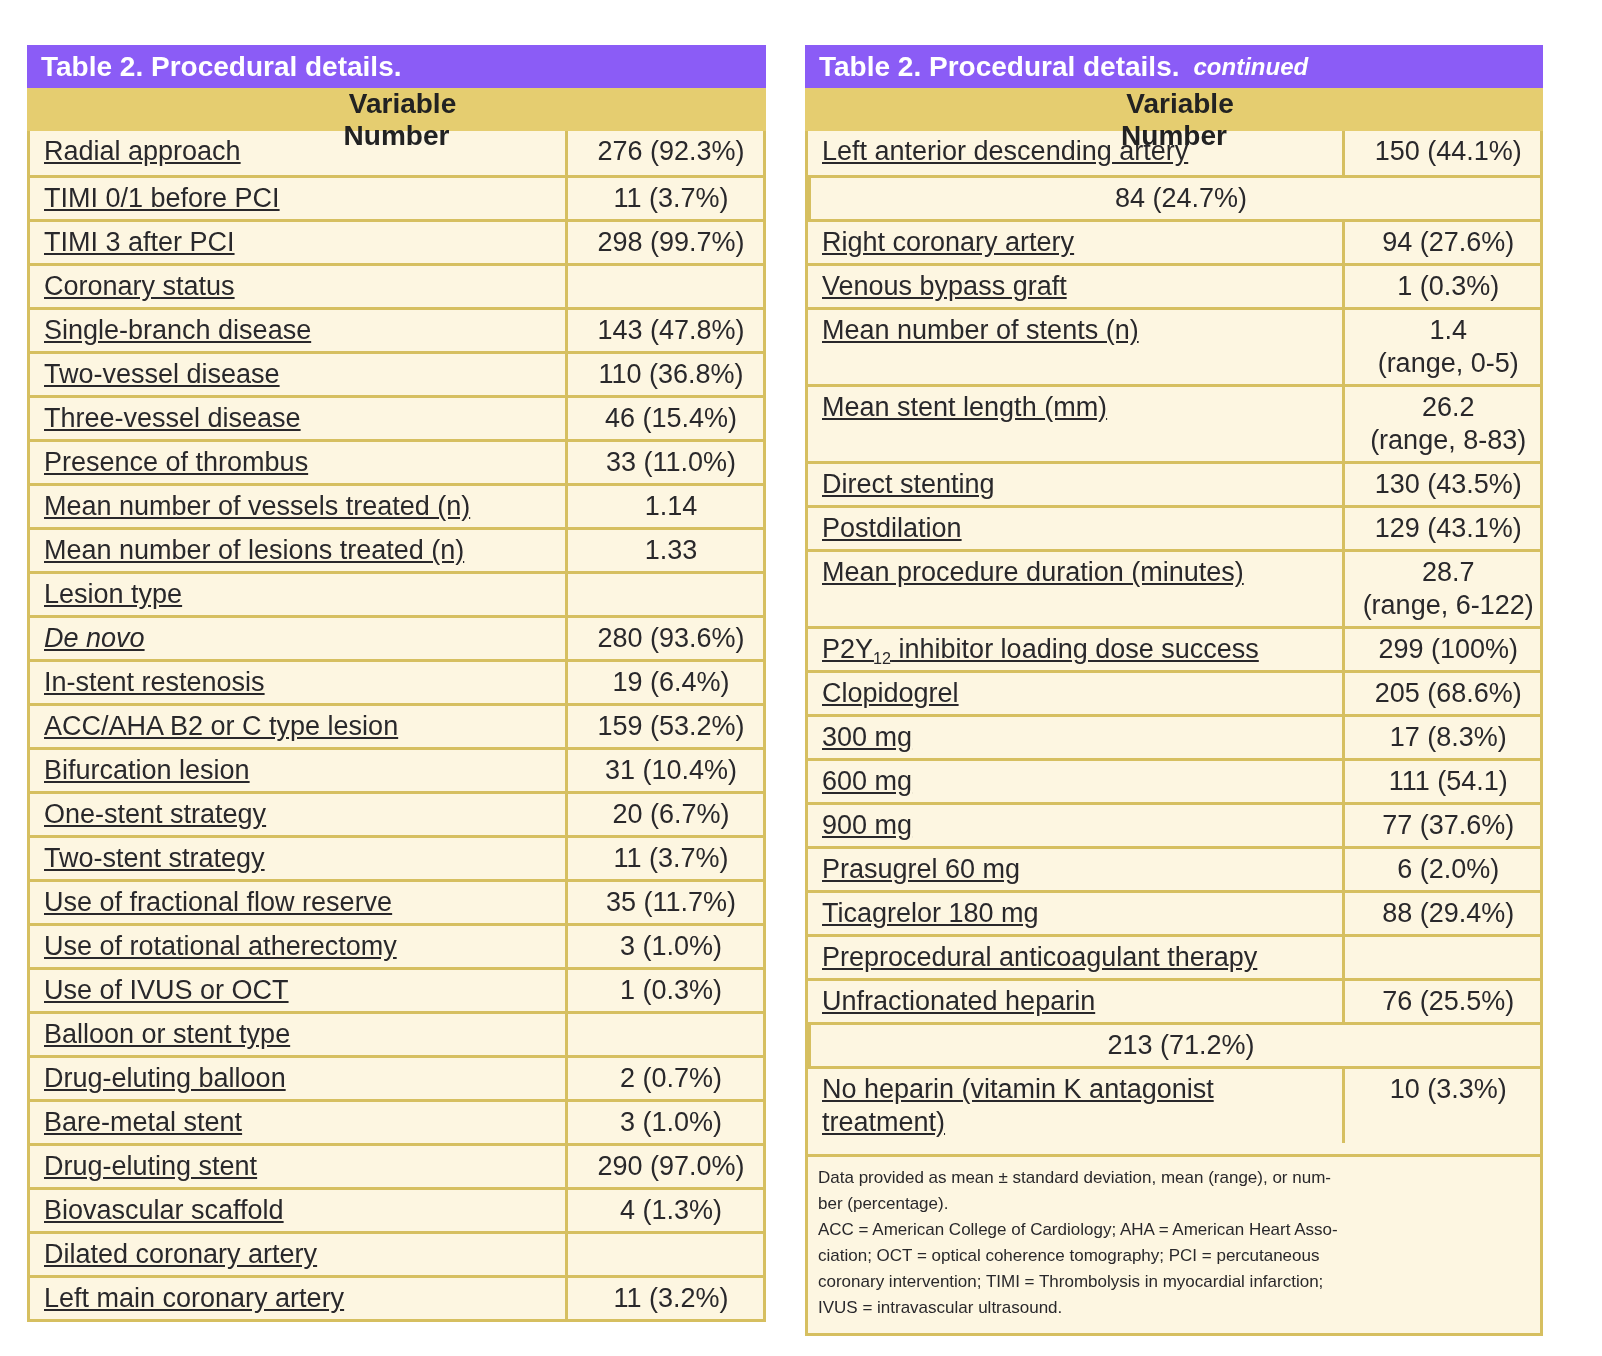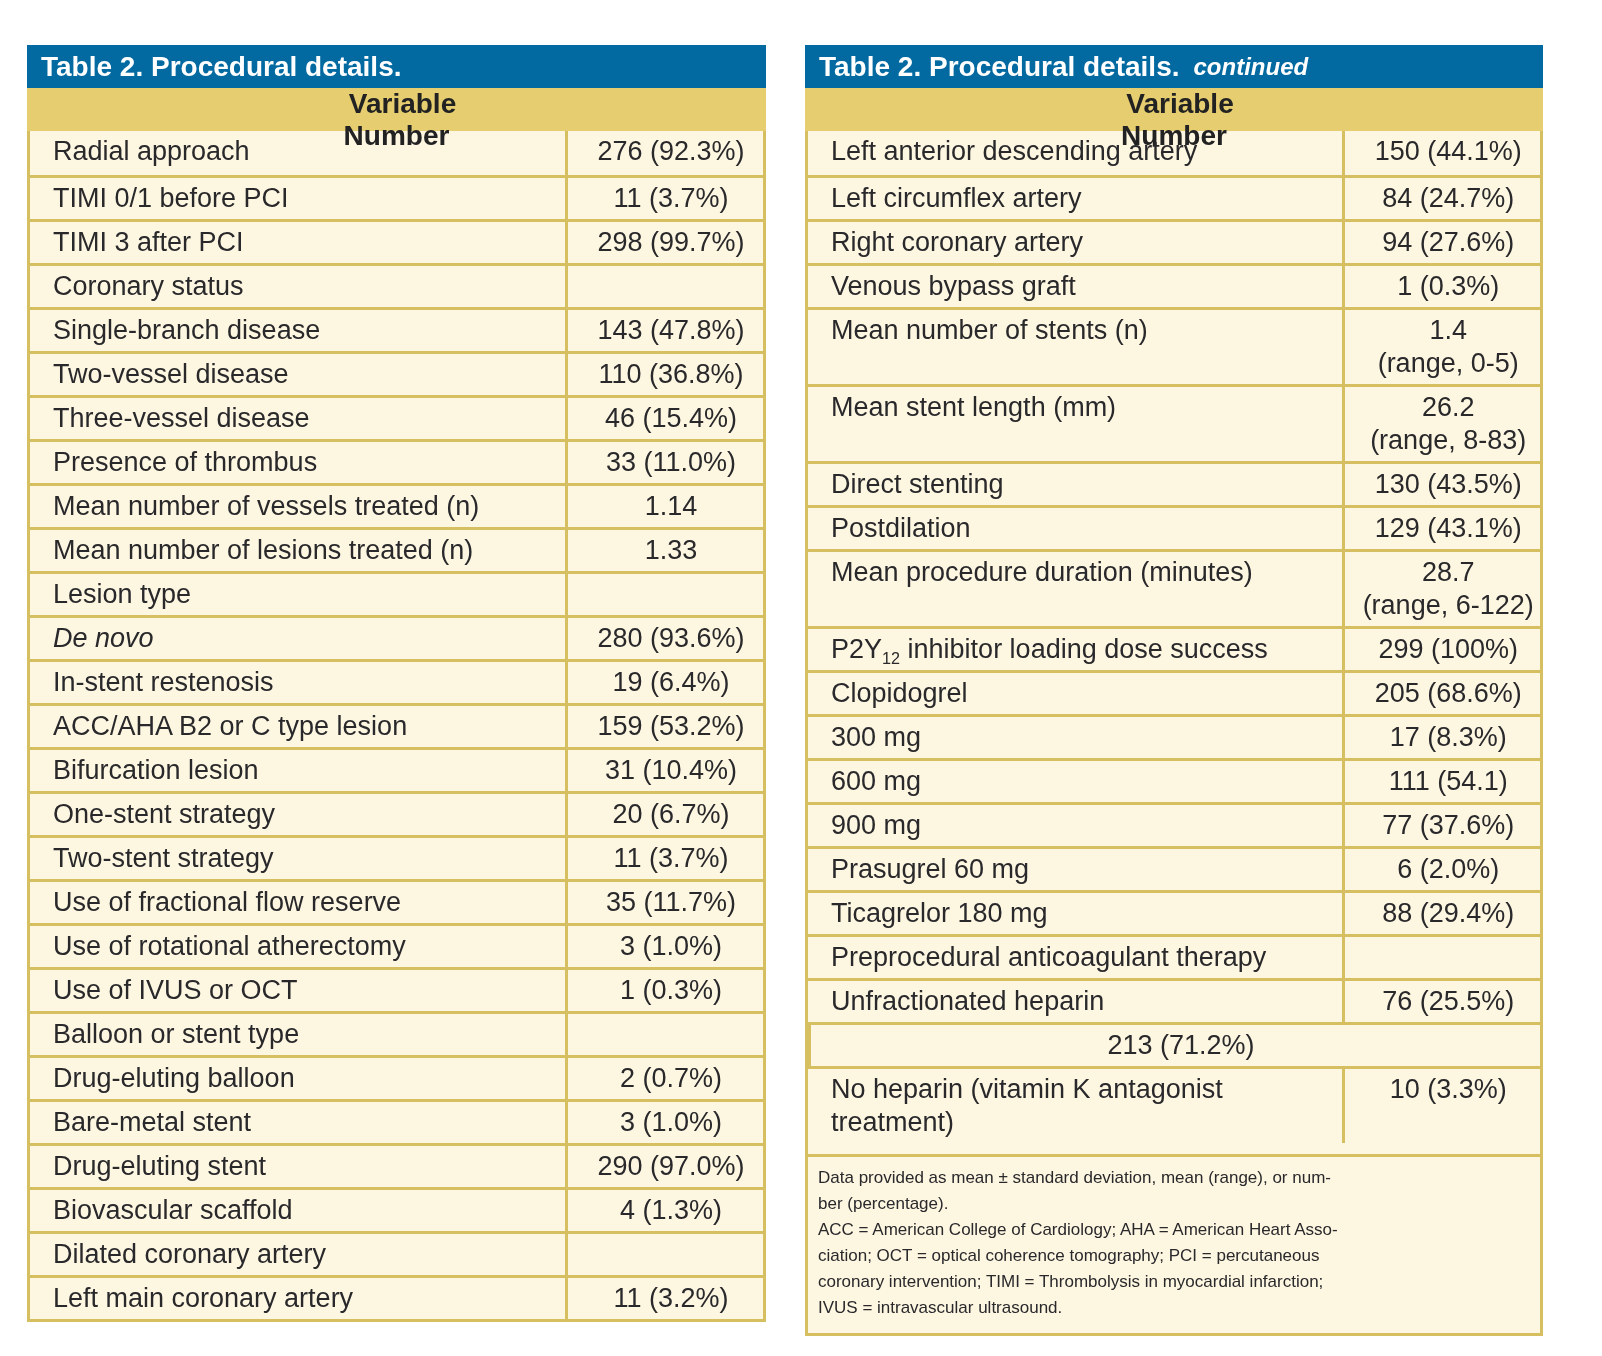--- a/index.html
+++ b/index.html
@@ -9,21 +9,21 @@
     font-family:"Liberation Sans", sans-serif;
     color:#29282b;
     position:relative;
     overflow:hidden;
   }
   .table-card{position:absolute;top:45px;}
   #left-table{left:27px;width:739px;}
   #right-table{left:805px;width:738px;}
 
   .title-bar{
-    background:#0369a1;
+    background:#8b5cf6;
     height:43px;
     display:flex;align-items:center;
     padding-left:14px;
   }
   .title-text{color:#ffffff;font-weight:bold;font-size:28px;}
   .title-continued{
     color:#ffffff;font-weight:bold;font-style:italic;
     font-size:24px;margin-left:14px;
   }
 
@@ -43,21 +43,21 @@
     border-bottom:3px solid #d6bf60;
   }
   .row{
     display:flex;align-items:stretch;
     box-sizing:border-box;
     min-height:44px;
     border-top:3px solid #d6bf60;
   }
   .rows .row:first-child{border-top:none;}
   .cell{box-sizing:border-box;font-size:27px;line-height:33px;padding-top:4px;padding-bottom:4px;}
-  .cell.var{flex:0 0 73%;padding-left:23px;padding-right:10px;}
+  .cell.var{flex:0 0 73%;padding-left:14px;padding-right:10px;text-decoration:underline;}
   .cell.num{
     flex:1;text-align:center;
     border-left:3px solid #d6bf60;
     padding-left:17px;padding-right:6px;
     white-space:pre-line;
   }
   .indent0{padding-left:10px;}
   .indent1{padding-left:28px;}
   .indent2{padding-left:48px;}
   .italic{font-style:italic;}
@@ -203,21 +203,20 @@
     <div class="col-header">
       <div class="h-var">Variable</div>
       <div class="h-num">Number</div>
     </div>
     <div class="rows" id="right-rows">
         <div class="row">
           <div class="cell var indent1">Left anterior descending artery</div>
           <div class="cell num">150 (44.1%)</div>
         </div>
         <div class="row">
-          <div class="cell var indent1">Left circumflex artery</div>
           <div class="cell num">84 (24.7%)</div>
         </div>
         <div class="row">
           <div class="cell var indent1">Right coronary artery</div>
           <div class="cell num">94 (27.6%)</div>
         </div>
         <div class="row">
           <div class="cell var indent1">Venous bypass graft</div>
           <div class="cell num">1 (0.3%)</div>
         </div>

